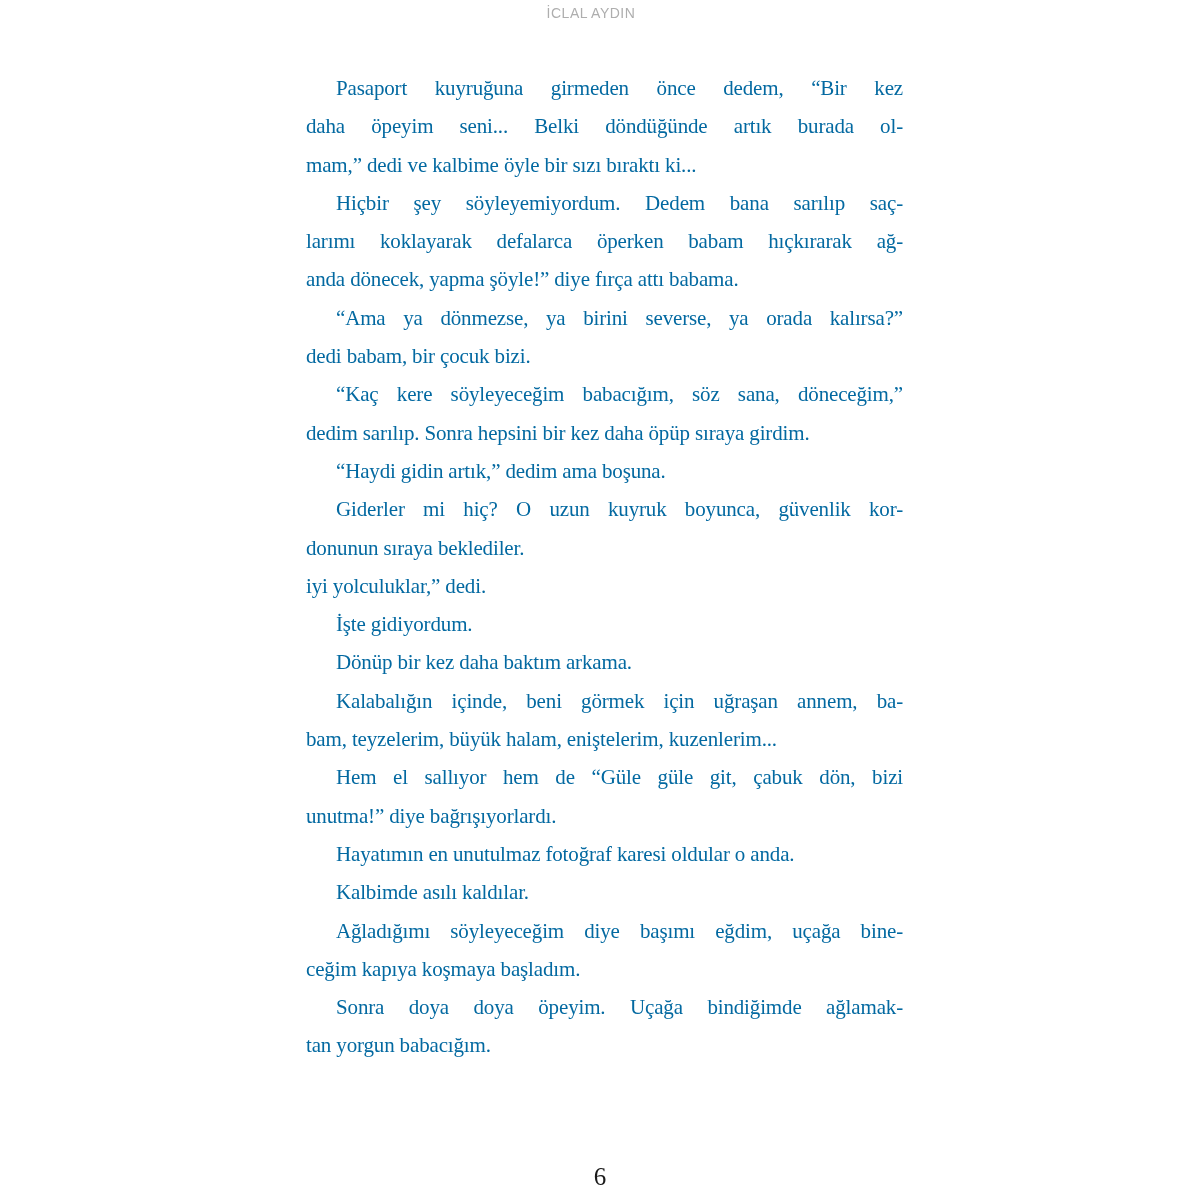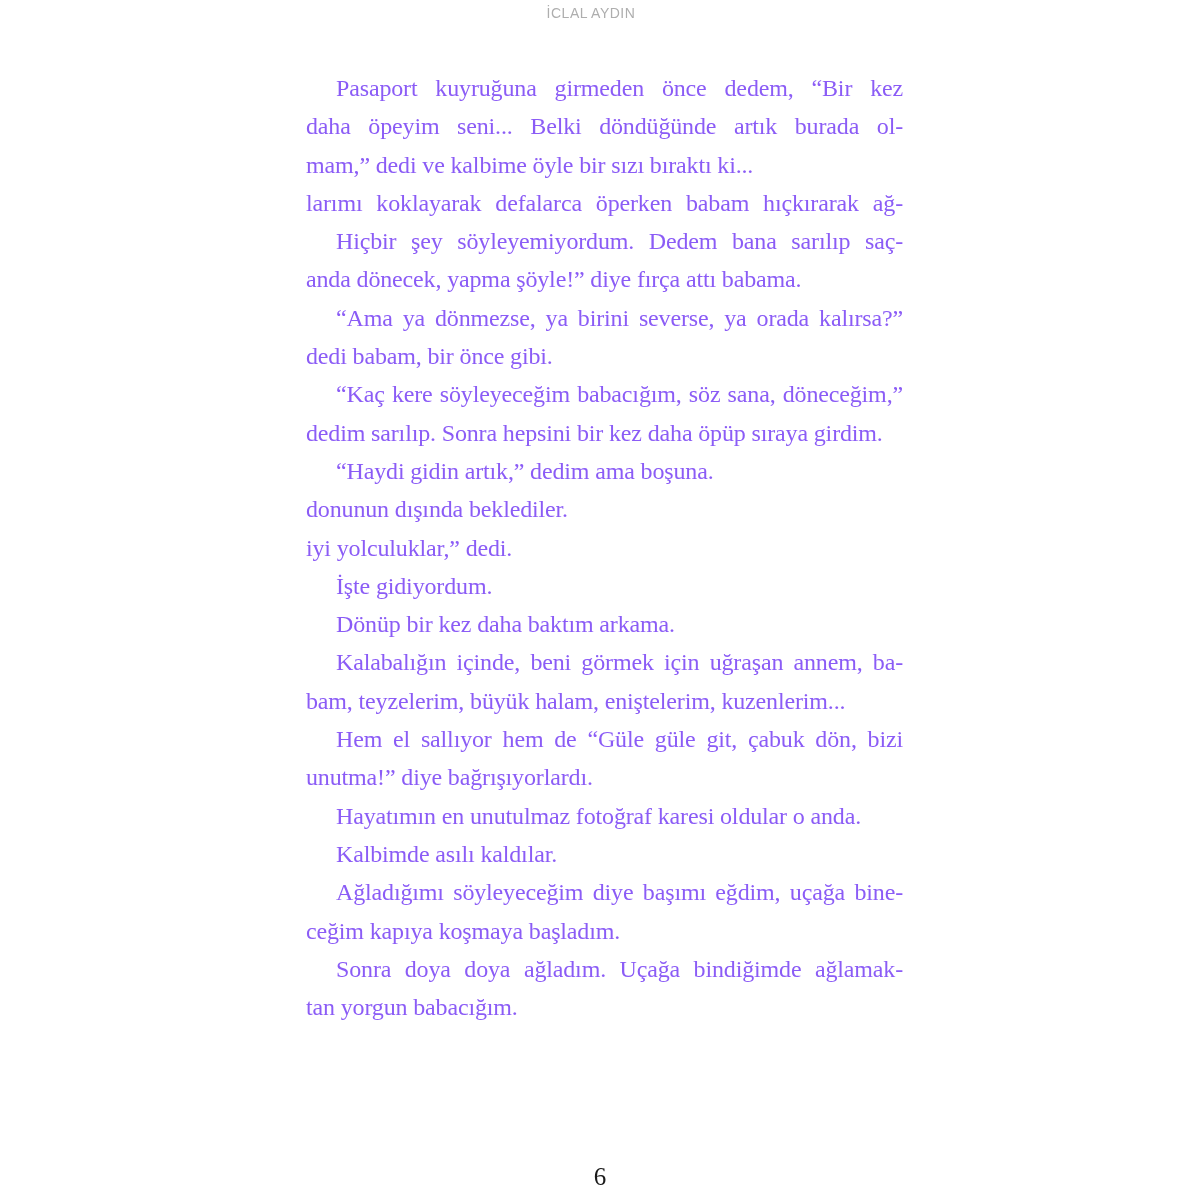--- a/index.html
+++ b/index.html
@@ -25,24 +25,24 @@
     font-size: 14px;
     letter-spacing: 0.5px;
     color: #aeaeae;
     font-stretch: condensed;
   }
   .page-text {
     position: absolute;
     top: 69px;
     left: 306px;
     width: 597px;
-    font-size: 24px;
+    font-size: 21px;
     letter-spacing: -0.15px;
     line-height: 38.3px;
-    color: #8b5cf6;
+    color: #0369a1;
   }
   .page-text .line {
     height: 38.3px;
     text-align: justify;
     text-align-last: justify;
     white-space: normal;
   }
   .page-text .line.para-end {
     text-align-last: left;
   }
@@ -62,39 +62,40 @@
 <body>
 
 <div class="page">
 
   <div class="running-header">İCLAL AYDIN</div>
 
   <div class="page-text">
       <div class="line para-start">Pasaport kuyruğuna girmeden önce dedem, “Bir kez</div>
       <div class="line">daha öpeyim seni... Belki döndüğünde artık burada ol-</div>
       <div class="line para-end">mam,” dedi ve kalbime öyle bir sızı bıraktı ki...</div>
+      <div class="line para-start">Hiçbir şey söyleyemiyordum. Dedem bana sarılıp saç-</div>
       <div class="line">larımı koklayarak defalarca öperken babam hıçkırarak ağ-</div>
-      <div class="line para-start">Hiçbir şey söyleyemiyordum. Dedem bana sarılıp saç-</div>
       <div class="line para-end">anda dönecek, yapma şöyle!” diye fırça attı babama.</div>
       <div class="line para-start">“Ama ya dönmezse, ya birini severse, ya orada kalırsa?”</div>
-      <div class="line para-end">dedi babam, bir önce gibi.</div>
+      <div class="line para-end">dedi babam, bir çocuk bizi.</div>
       <div class="line para-start">“Kaç kere söyleyeceğim babacığım, söz sana, döneceğim,”</div>
       <div class="line para-end">dedim sarılıp. Sonra hepsini bir kez daha öpüp sıraya girdim.</div>
       <div class="line para-start para-end">“Haydi gidin artık,” dedim ama boşuna.</div>
-      <div class="line para-end">donunun dışında beklediler.</div>
+      <div class="line para-start">Giderler mi hiç? O uzun kuyruk boyunca, güvenlik kor-</div>
+      <div class="line para-end">donunun sıraya beklediler.</div>
       <div class="line para-end">iyi yolculuklar,” dedi.</div>
       <div class="line para-start para-end">İşte gidiyordum.</div>
       <div class="line para-start para-end">Dönüp bir kez daha baktım arkama.</div>
       <div class="line para-start">Kalabalığın içinde, beni görmek için uğraşan annem, ba-</div>
       <div class="line para-end">bam, teyzelerim, büyük halam, eniştelerim, kuzenlerim...</div>
       <div class="line para-start">Hem el sallıyor hem de “Güle güle git, çabuk dön, bizi</div>
       <div class="line para-end">unutma!” diye bağrışıyorlardı.</div>
       <div class="line para-start para-end">Hayatımın en unutulmaz fotoğraf karesi oldular o anda.</div>
       <div class="line para-start para-end">Kalbimde asılı kaldılar.</div>
       <div class="line para-start">Ağladığımı söyleyeceğim diye başımı eğdim, uçağa bine-</div>
       <div class="line para-end">ceğim kapıya koşmaya başladım.</div>
-      <div class="line para-start">Sonra doya doya ağladım. Uçağa bindiğimde ağlamak-</div>
+      <div class="line para-start">Sonra doya doya öpeyim. Uçağa bindiğimde ağlamak-</div>
       <div class="line para-end">tan yorgun babacığım.</div>
     </div>
 
   <div class="page-footer">6</div>
 
 </div>
 
 </body></html>

